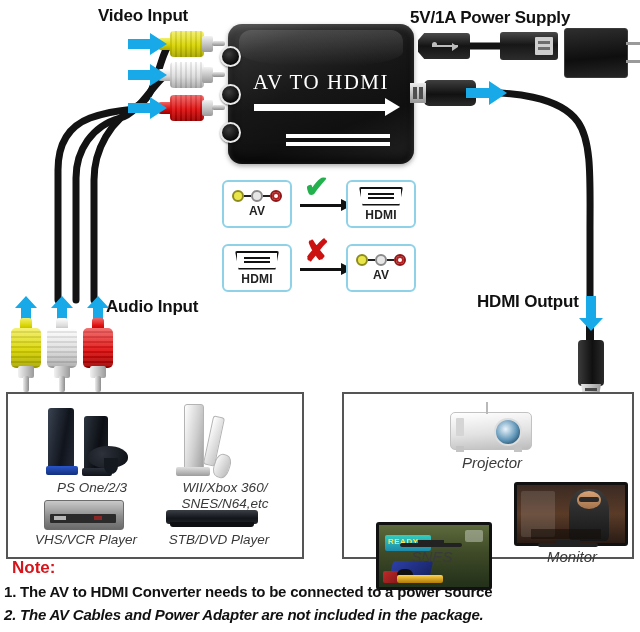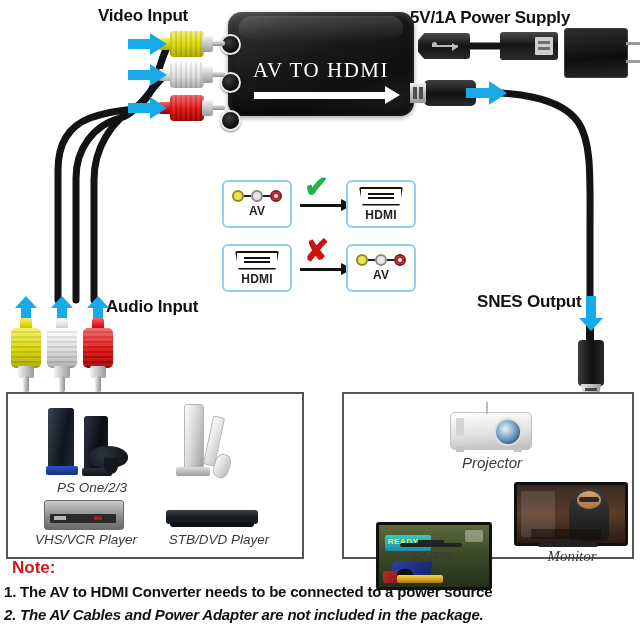--- a/index.html
+++ b/index.html
@@ -19,21 +19,21 @@
   .hdr-label {
     font-weight: bold;
     font-size: 17px;
     color: #111;
     letter-spacing: -0.2px;
     white-space: nowrap;
   }
 
   
   .device {
-    left: 228px; top: 12px; width: 186px; height: 104px;
+    left: 228px; top: 24px; width: 186px; height: 140px;
     border-radius: 14px;
     background: linear-gradient(160deg,#4a4a4a 0%,#2b2b2b 18%,#171717 45%,#101010 70%,#232323 100%);
     box-shadow: inset 0 2px 6px rgba(255,255,255,.18), inset 0 -6px 12px rgba(0,0,0,.7), 0 2px 5px rgba(0,0,0,.35);
   }
   .device .gloss {
     position:absolute; left:6%; top:4%; width:88%; height:26%;
     border-radius: 12px 12px 40% 40%;
     background: linear-gradient(180deg, rgba(255,255,255,.14), rgba(255,255,255,0));
   }
   .device-title {
@@ -241,21 +241,21 @@
 
     <path d="M470 46 L505 46" stroke="#131313" stroke-width="7" fill="none" stroke-linecap="round"></path>
 
     <path d="M470 92 C512 92 560 96 578 122 C592 142 590 180 590 230 C590 280 590 300 590 316" stroke="#131313" stroke-width="7" fill="none" stroke-linecap="round"></path>
     <path d="M590 320 L590 356" stroke="#131313" stroke-width="8" fill="none" stroke-linecap="round"></path>
   </svg>
 
   <div class="abs hdr-label" style="left:98px; top:6px;">Video Input</div>
   <div class="abs hdr-label" style="left:410px; top:8px;">5V/1A Power Supply</div>
   <div class="abs hdr-label" style="left:106px; top:297px;">Audio Input</div>
-  <div class="abs hdr-label" style="left:477px; top:292px;">SNES Output</div>
+  <div class="abs hdr-label" style="left:477px; top:292px;">HDMI Output</div>
 
   <div class="abs device">
     <div class="gloss"></div>
     <div class="jack j1"></div>
     <div class="jack j2"></div>
     <div class="jack j3"></div>
     <div class="device-title">AV TO HDMI</div>
     <div class="device-arrow"></div>
     <div class="device-bar"></div>
     <div class="device-bar2"></div>
@@ -419,20 +419,22 @@
          background:linear-gradient(100deg,#ffffff,#cfcfcf 55%,#9e9e9e);
          border:1px solid #b4b4b4;"></div>
     <div class="abs" style="left:168px; top:73px; width:34px; height:9px; border-radius:2px;
          background:linear-gradient(180deg,#e0e0e0,#9c9c9c);"></div>
     <div class="abs" style="left:200px; top:22px; width:10px; height:48px; border-radius:3px;
          background:linear-gradient(100deg,#ffffff,#c8c8c8);border:1px solid #b4b4b4; transform:rotate(12deg);"></div>
     <div class="abs" style="left:206px; top:60px; width:14px; height:22px; border-radius:40%;
          background:linear-gradient(100deg,#fafafa,#bdbdbd);border:1px solid #b4b4b4; transform:rotate(18deg);"></div>
 
     <div class="dev-cap" style="left:24px; top:86px; width:120px;">PS One/2/3</div>
+    <div class="dev-cap" style="left:150px; top:86px; width:134px;">WII/Xbox 360/
+SNES/N64,etc</div>
 
     <div class="abs" style="left:36px; top:106px; width:78px; height:28px; border-radius:3px;
          background:linear-gradient(180deg,#c9c9c9,#8d8d8d 55%,#6a6a6a); border:1px solid #6c6c6c;"></div>
     <div class="abs" style="left:42px; top:120px; width:66px; height:9px; background:#2a2a2a; border-radius:1px;"></div>
     <div class="abs" style="left:46px; top:122px; width:12px; height:4px; background:#b6b6b6;"></div>
     <div class="abs" style="left:86px; top:122px; width:8px; height:4px; background:#8a2626;"></div>
 
     <div class="abs" style="left:158px; top:116px; width:92px; height:14px; border-radius:3px;
          background:linear-gradient(180deg,#3a3f46,#12151a 60%,#22262c);"></div>
     <div class="abs" style="left:162px; top:128px; width:84px; height:5px; border-radius:0 0 3px 3px;
@@ -477,20 +479,20 @@
       <div class="abs" style="left:4px; top:6px; width:34px; height:46px; background:rgba(255,255,255,.12); border-radius:2px;"></div>
       <div class="abs" style="left:52px; top:4px; width:40px; height:52px;
            background:linear-gradient(180deg,#3b3b3b,#171717); border-radius:40% 40% 10% 10%;"></div>
       <div class="abs" style="left:60px; top:6px; width:24px; height:18px; border-radius:50%;
            background:linear-gradient(180deg,#d8a377,#a4734c);"></div>
       <div class="abs" style="left:62px; top:12px; width:20px; height:5px; background:#2a2a2a; border-radius:2px;"></div>
       <div class="abs" style="left:14px; bottom:4px; width:70px; height:10px; background:rgba(20,12,8,.55);"></div>
     </div>
     <div class="tv-stand abs" style="left:212px; top:146px; width:24px; height:5px;"></div>
     <div class="tv-stand abs" style="left:194px; top:149px; width:60px; height:4px; border-radius:2px;"></div>
-    <div class="dev-cap" style="left:182px; top:154px; width:92px; font-size:15px;font-family:Liberation Serif, serif;">Monitor</div>
+    <div class="dev-cap" style="left:182px; top:154px; width:92px; font-size:15px;">Monitor</div>
   </div>
 
   <div class="note-title">Note:</div>
   <div class="note-line" style="top:583px;">1. The AV to HDMI Converter needs to be connected to a power source</div>
   <div class="note-line" style="top:606px;font-style:italic;">2. The AV Cables and Power Adapter are not included in the package.</div>
 
 </div>
 
 </body></html>

